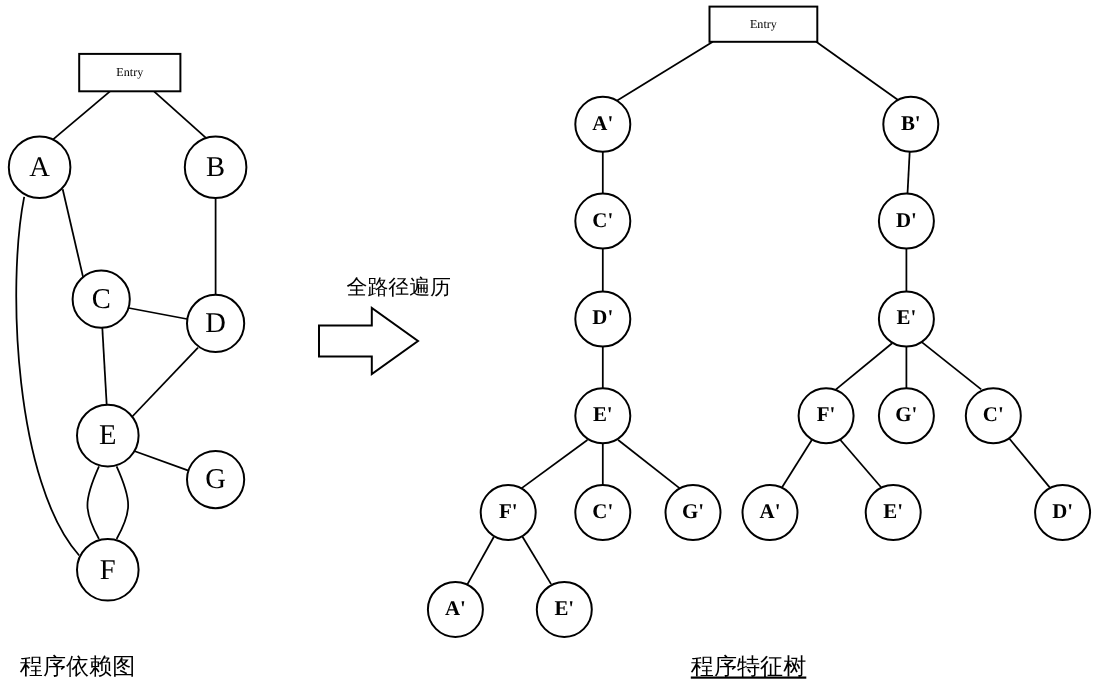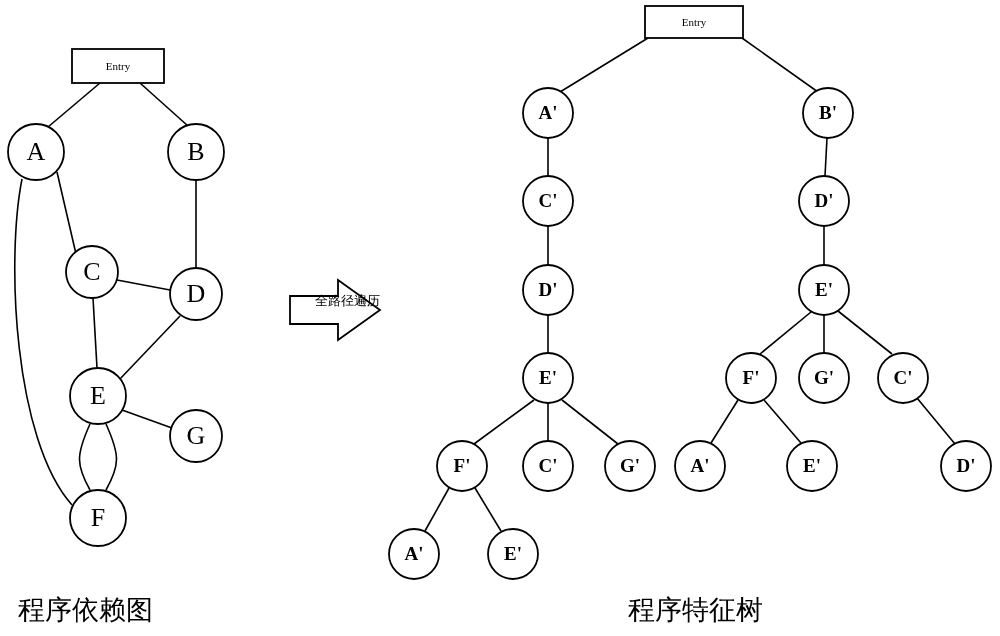--- a/index.html
+++ b/index.html
@@ -17,41 +17,41 @@
   #canvas {
     position: absolute;
     left: 0;
     top: 0;
     width: 1000px;
     height: 636px;
   }
   .caption {
     position: absolute;
     font-family: "DejaVu Sans", sans-serif;
-    font-size: 27px;
+    font-size: 21px;
     color: #000;
     white-space: nowrap;
   }
   #caption-left {
     left: 18px;
     top: 592px;
   }
   #caption-right {
     left: 628px;
     top: 592px;
+    text-decoration: underline;
   }
   #arrow-label {
     position: absolute;
     left: 315px;
     top: 248px;
     font-family: "DejaVu Sans", sans-serif;
-    font-size: 13px;
-    color: #000;
-    white-space: nowrap;
-    margin-top: 44px;
+    font-size: 19px;
+    color: #000;
+    white-space: nowrap;
   }
   .node-label {
     position: absolute;
     transform: translate(-50%, -50%);
     font-family: "Liberation Serif", serif;
     color: #000;
     white-space: nowrap;
     pointer-events: none;
   }
   .node-label.left {

